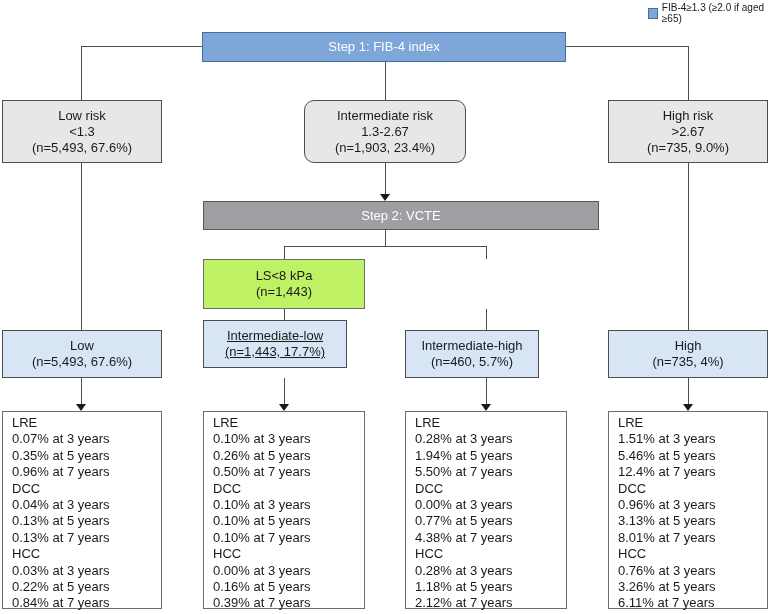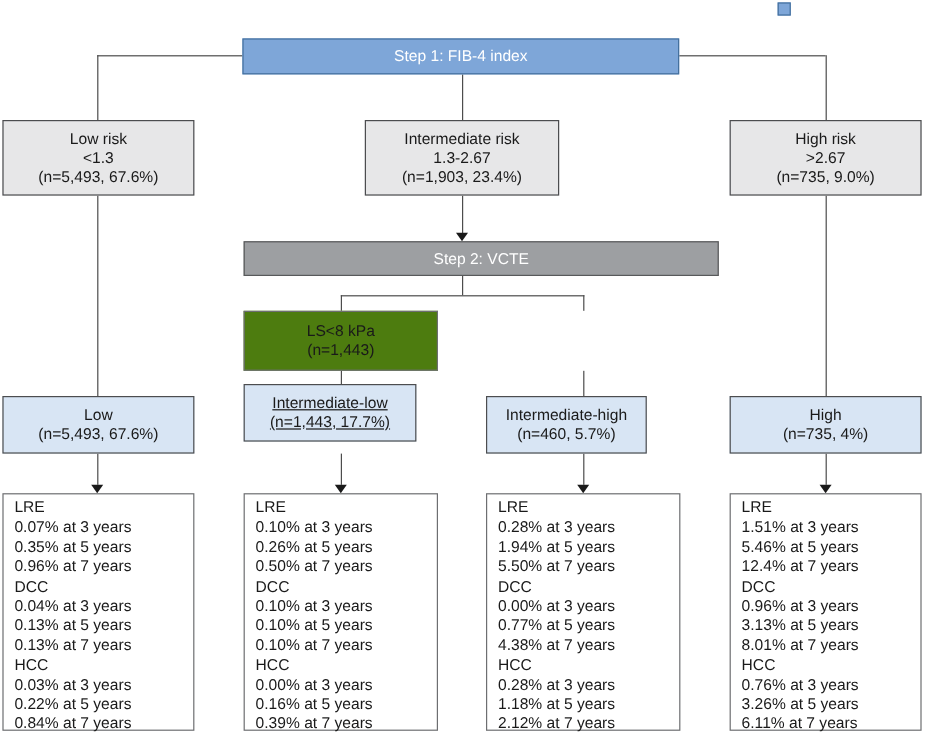--- a/index.html
+++ b/index.html
@@ -31,21 +31,21 @@
   .step2-box {
     background: #9d9fa2;
     border: 1px solid #58595b;
     color: #ffffff;
   }
   .risk-box {
     background: #e7e7e8;
     border: 1px solid #4c4d4f;
   }
   .ls-box {
-    background: #4d7c0f;
+    background: #bef264;
     border: 1px solid #6d6e71;
   }
   .cat-box {
     background: #d8e5f4;
     border: 1px solid #4c4d4f;
     text-align: center;
   }
   .out-box {
     background: #ffffff;
     border: 1px solid #6d6e71;
@@ -85,20 +85,21 @@
     margin-right: 4px;
   }
 </style>
 </head>
 <body>
 
 <div class="canvas">
 
   <div class="legend">
     <span class="legend-swatch"></span>
+    <span>FIB-4≥1.3 (≥2.0 if aged ≥65)</span>
   </div>
 
   <div class="line" style="left:81px;top:46px;width:121px;height:1px;"></div>
   <div class="line" style="left:81px;top:46px;width:1px;height:54px;"></div>
   <div class="line" style="left:566px;top:46px;width:122px;height:1px;"></div>
   <div class="line" style="left:688px;top:46px;width:1px;height:54px;"></div>
   <div class="line" style="left:385px;top:62px;width:1px;height:38px;"></div>
 
   <div class="line" style="left:385px;top:163px;width:1px;height:32px;"></div>
   <div class="arrow-down" style="left:380px;top:194px;"></div>
@@ -125,21 +126,21 @@
 
   <div class="box step-box" style="left:202px;top:32px;width:364px;height:30px;">
     <span>Step 1: FIB-4 index</span>
   </div>
 
   <div class="box risk-box" style="left:2px;top:100px;width:160px;height:63px;">
     <span>Low risk</span>
     <span>&lt;1.3</span>
     <span>(n=5,493, 67.6%)</span>
   </div>
-  <div class="box risk-box" style="left:304px;top:100px;width:162px;height:63px;">
+  <div class="box risk-box" style="left:304px;top:100px;width:162px;height:63px;border-radius:10px;">
     <span>Intermediate risk</span>
     <span>1.3-2.67</span>
     <span>(n=1,903, 23.4%)</span>
   </div>
   <div class="box risk-box" style="left:608px;top:100px;width:160px;height:63px;">
     <span>High risk</span>
     <span>&gt;2.67</span>
     <span>(n=735, 9.0%)</span>
   </div>
 

